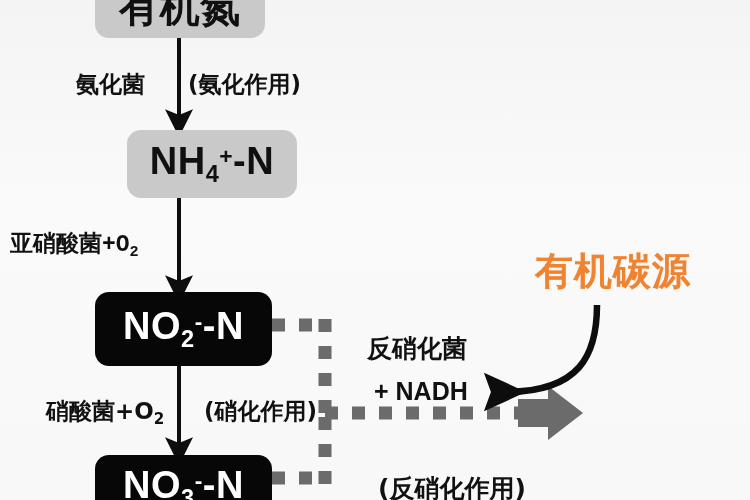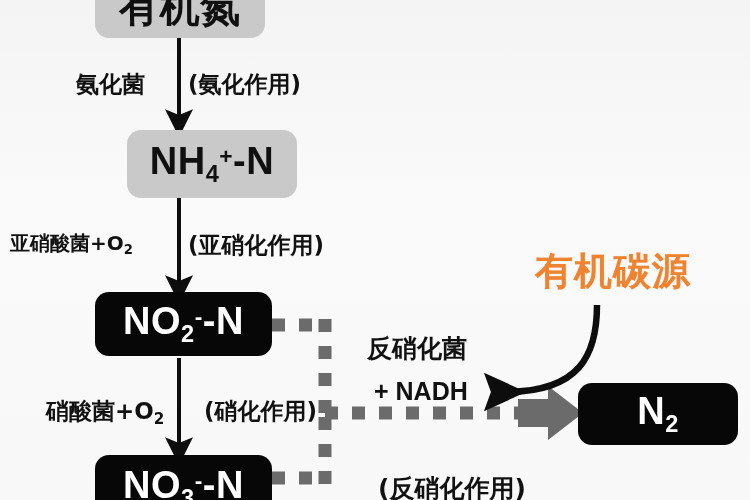--- a/index.html
+++ b/index.html
@@ -141,45 +141,39 @@
   <div class="node gray" style="left:95px; top:-24px; width:170px; height:62px; font-size:40px;">
     <span class="formula cjk" style="font-family:'DejaVu Sans','Liberation Sans',sans-serif;">有机氮</span>
   </div>
 
   <div class="node gray" style="left:95px; top:130px; width:170px; height:68px; font-size:38px;margin-left:32px;">
     <span class="formula">
       <span>NH</span><sub>4</sub><sup>+</sup><span>-N</span>
     </span>
   </div>
 
-  <div class="node dark" style="left:95px; top:292px; width:177px; height:64px; font-size:38px;">
+  <div class="node dark" style="left:95px; top:292px; width:177px; height:74px; font-size:38px;">
     <span class="formula">
       <span>NO</span><sub>2</sub><sup>-</sup><span>-N</span>
     </span>
   </div>
 
   <div class="node dark" style="left:95px; top:455px; width:177px; height:66px; font-size:38px;">
     <span class="formula">
       <span>NO</span><sub>3</sub><sup>-</sup><span>-N</span>
     </span>
   </div>
 
-  <div class="node dark" style="left:578px; top:383px; width:160px; height:62px; font-size:38px;">
-    <span class="formula">
-      <span>N</span><sub>2</sub>
-    </span>
-  </div>
 
   <div class="label cjk" style="left:76px; top:72px; font-size:23px;">氨化菌</div>
   <div class="label cjk" style="left:188px; top:72px; font-size:23px;">(氨化作用)</div>
 
-  <div class="label cjk" style="left:10px; top:233px; font-size:20px;">
+  <div class="label cjk" style="left:10px; top:233px; font-size:23px;font-family:Liberation Mono, monospace;">
     <span>亚硝酸菌+O</span><span class="sub-s">2</span>
   </div>
-  <div class="label cjk" style="left:188px; top:233px; font-size:23px;">(亚硝化作用)</div>
 
   <div class="label cjk" style="left:46px; top:399px; font-size:23px;">
     <span>硝酸菌+O</span><span class="sub-s">2</span>
   </div>
   <div class="label cjk" style="left:204px; top:399px; font-size:23px;">(硝化作用)</div>
 
   <div class="label cjk" style="left:367px; top:336px; font-size:25px;">反硝化菌</div>
   <div class="label" style="left:374px; top:378px; font-size:25px; font-weight:bold;">+ NADH</div>
   <div class="label cjk" style="left:378px; top:476px; font-size:25px;">(反硝化作用)</div>
 

